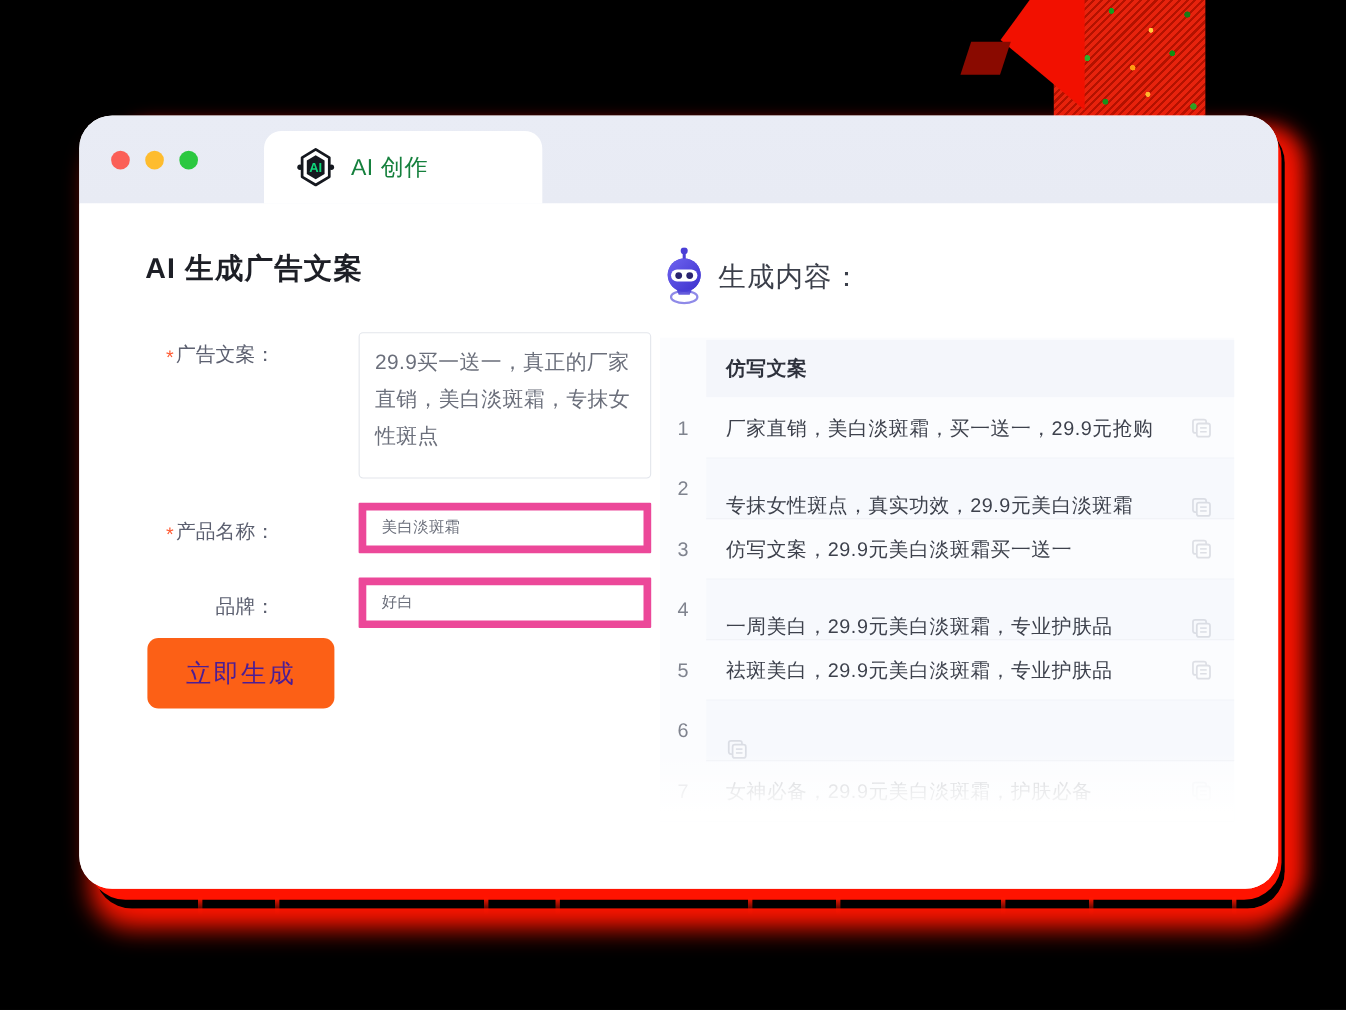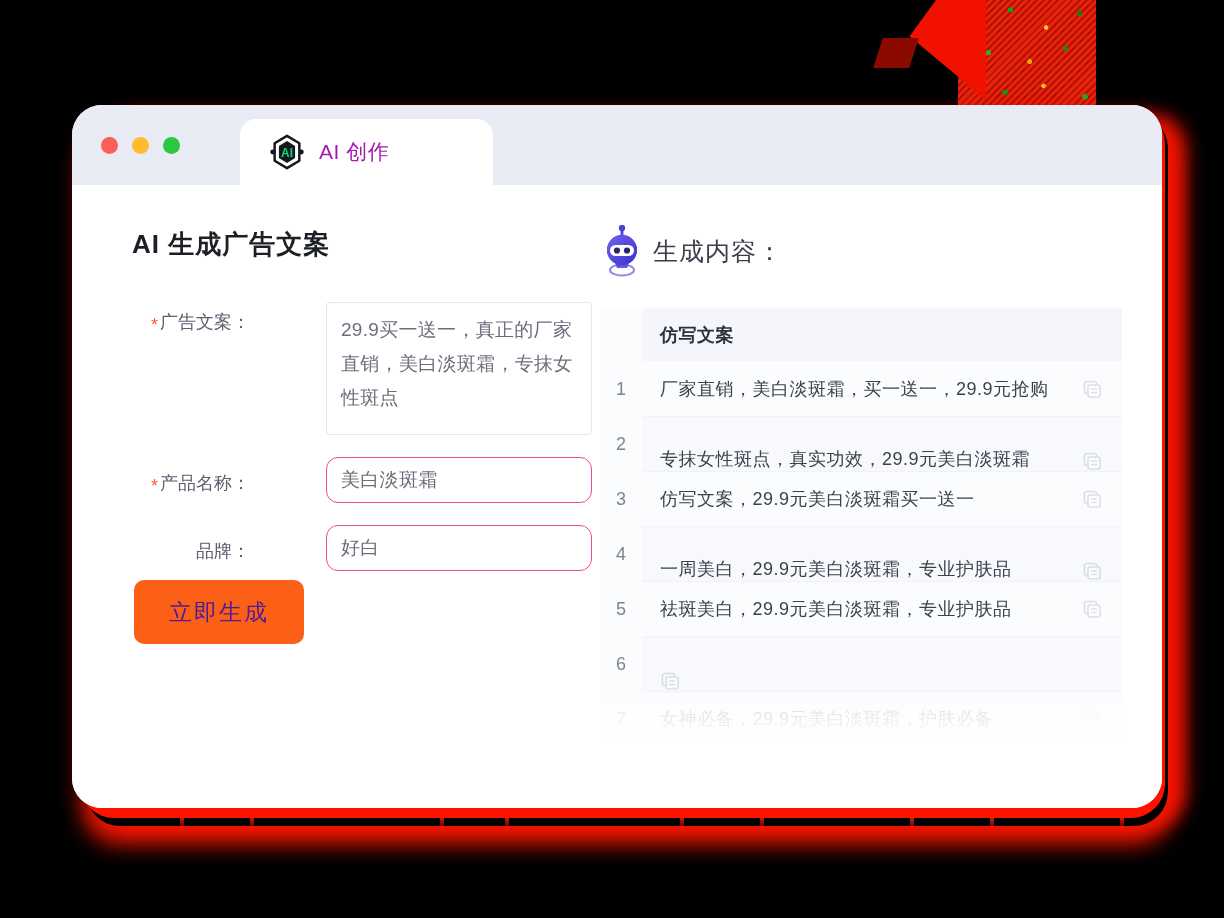--- a/index.html
+++ b/index.html
@@ -81,21 +81,21 @@
   .dot.red { background: #fb5f57; }
   .dot.yellow { background: #febc2e; }
   .dot.green { background: #2bc840; }
 
   .tab {
     position: absolute; left: 168px; top: 14px; width: 253px; height: 66px;
     background: #fff; border-radius: 16px 16px 0 0;
     display: flex; align-items: center; padding-left: 28px; gap: 13px;
   }
   .tab-logo { width: 38px; height: 38px; flex: 0 0 38px; }
-  .tab-label { font-size: 21px; color: #a21caf; letter-spacing: .5px; }
+  .tab-label { font-size: 21px; color: #15803d; letter-spacing: .5px; }
 
   .body-area { position: relative; height: 623px; background: #fff; display: flex; }
 
   
   .left-col { width: 520px; padding: 42px 0 0 60px; position: relative; }
   .panel-title {
     font-size: 26px; font-weight: bold; color: #1d1f26; letter-spacing: 1px;
     margin-bottom: 40px;
   }
   .field-row { display: flex; align-items: flex-start; margin-bottom: 22px; justify-content: space-between; }
@@ -106,22 +106,22 @@
   .field-label .req { color: #ff5b33; margin-right: 2px; font-size: 18px; position: relative; top: 3px; }
   .lbl-textarea { padding-top: 10px; }
   .lbl-input { padding-top: 16px; }
 
   .textarea-box {
     width: 266px; min-height: 133px; border: 1px solid #e3e6ec; border-radius: 4px;
     background: #fff; padding: 10px 14px; font-size: 19px; color: #6b6f7b;
     line-height: 34px; letter-spacing: .3px;
   }
   .input-box {
-    width: 266px; height: 46px; border: 1px solid #ec4899; border-radius: 12px;
-    background: #fff; padding: 0 14px; font-size: 19px; color: #6b6f7b;
+    width: 266px; height: 46px; border: 7px solid #ec4899; border-radius: 1px;
+    background: #fff; padding: 0 14px; font-size: 14px; color: #6b6f7b;
     display: flex; align-items: center; letter-spacing: .3px;
   }
   .cta {
     position: absolute; left: 62px; top: 395px; width: 170px; height: 64px;
     background: #fc6016; border-radius: 10px; border: none; cursor: pointer;
     color: #4c1d95; font-size: 23px; letter-spacing: 2px;
     font-family: Liberation Mono, monospace;
   }
 
   

